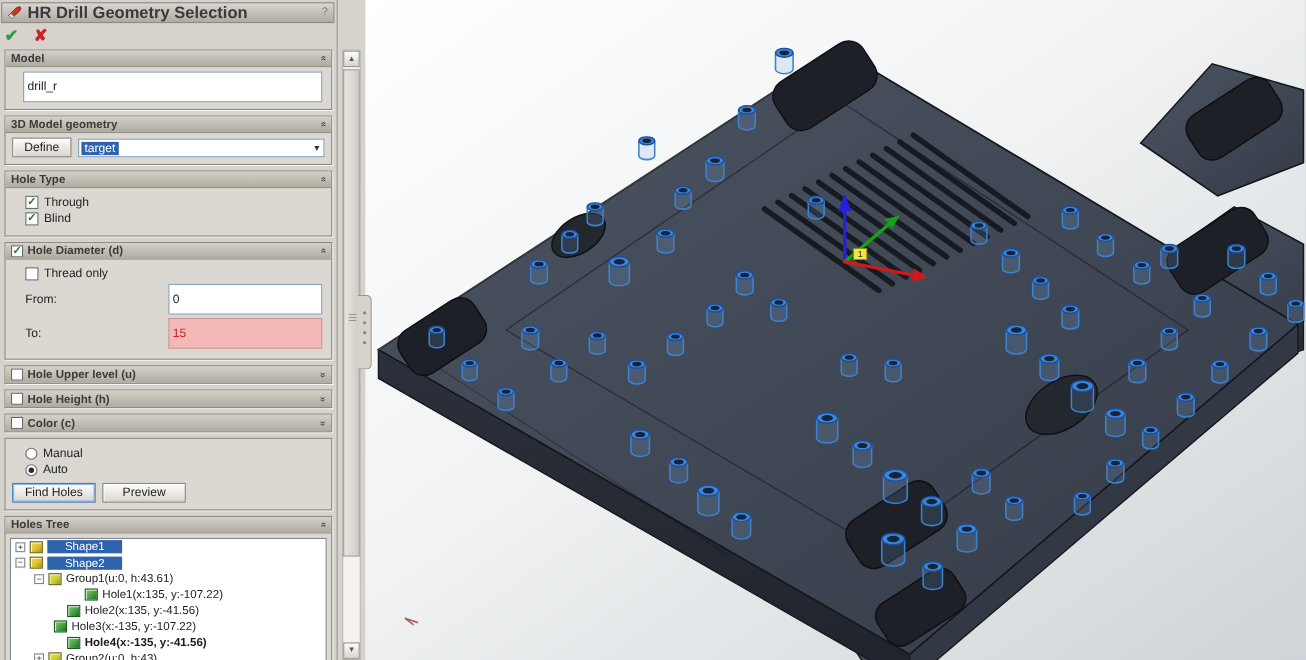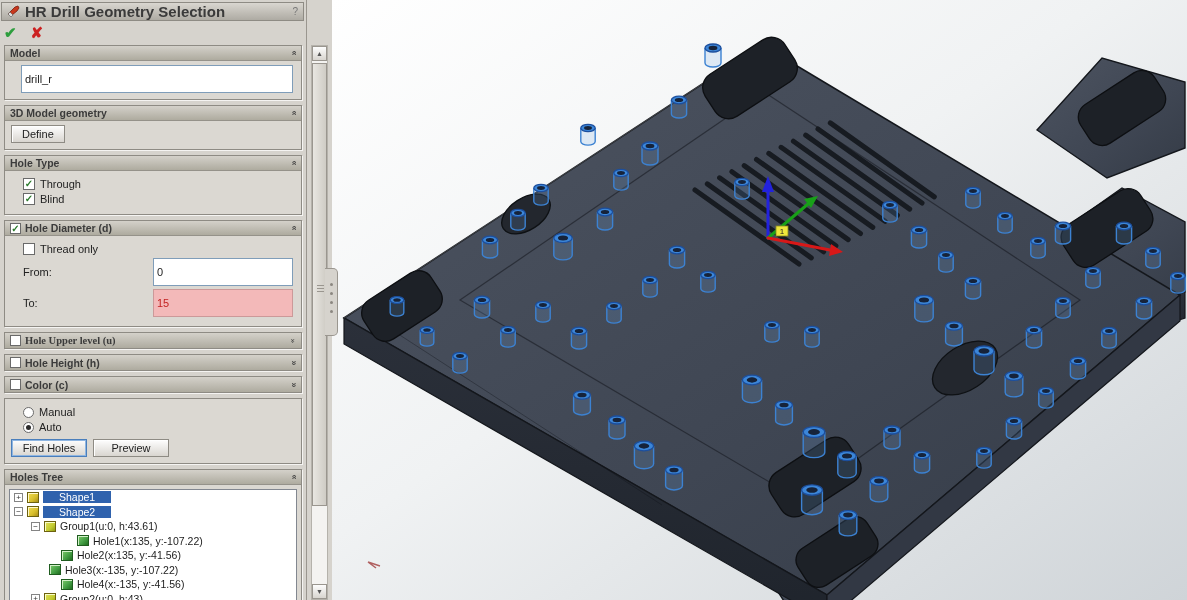--- a/index.html
+++ b/index.html
@@ -127,20 +127,24 @@
     </div>
 
     <div class="sect">
       <div class="sect-h">
         <span>3D Model geometry</span>
         <span class="pin">»</span>
       </div>
       <div class="sect-b">
         <div class="georow">
           <button class="btn">Define</button>
+          <div class="dd">
+            <span class="sel">target</span>
+            <span class="arr">▼</span>
+          </div>
         </div>
       </div>
     </div>
 
     <div class="sect">
       <div class="sect-h">
         <span>Hole Type</span>
         <span class="pin">»</span>
       </div>
       <div class="sect-b" id="hole-type-body">
@@ -172,21 +176,21 @@
         </div>
         <div class="frow">
           <span class="lbl">To:</span>
           <input type="text" class="warn" value="15" style="">
         </div>
       </div>
     </div>
 
     <div id="collapsed-holder">
         <div class="sect">
-          <div class="sect-h" style="border-bottom:none;font-family:Liberation Serif, serif;">
+          <div class="sect-h" style="border-bottom:none;">
             <span class="chk small"></span>
             <span>Hole Upper level (u)</span>
             <span class="pin down">»</span>
           </div>
         </div>
         <div class="sect">
           <div class="sect-h" style="border-bottom:none;">
             <span class="chk small"></span>
             <span>Hole Height (h)</span>
             <span class="pin down">»</span>
@@ -247,21 +251,21 @@
           <div class="trow" style="padding-left: 38px;">
             <span class="exp none"></span>
             <span class="ticon hole"></span>
             <span class="tlabel">Hole2(x:135, y:-41.56)</span>
           </div>
           <div class="trow" style="padding-left: 26px;">
             <span class="exp none"></span>
             <span class="ticon hole"></span>
             <span class="tlabel">Hole3(x:-135, y:-107.22)</span>
           </div>
-          <div class="trow" style="padding-left: 38px;">
+          <div class="trow" style="padding-left: 38px; font-weight: bold;">
             <span class="exp none"></span>
             <span class="ticon hole"></span>
             <span class="tlabel">Hole4(x:-135, y:-41.56)</span>
           </div>
           <div class="trow" style="padding-left: 21px;">
             <span class="exp">+</span>
             <span class="ticon group"></span>
             <span class="tlabel">Group2(u:0, h:43)</span>
           </div>
         </div>

